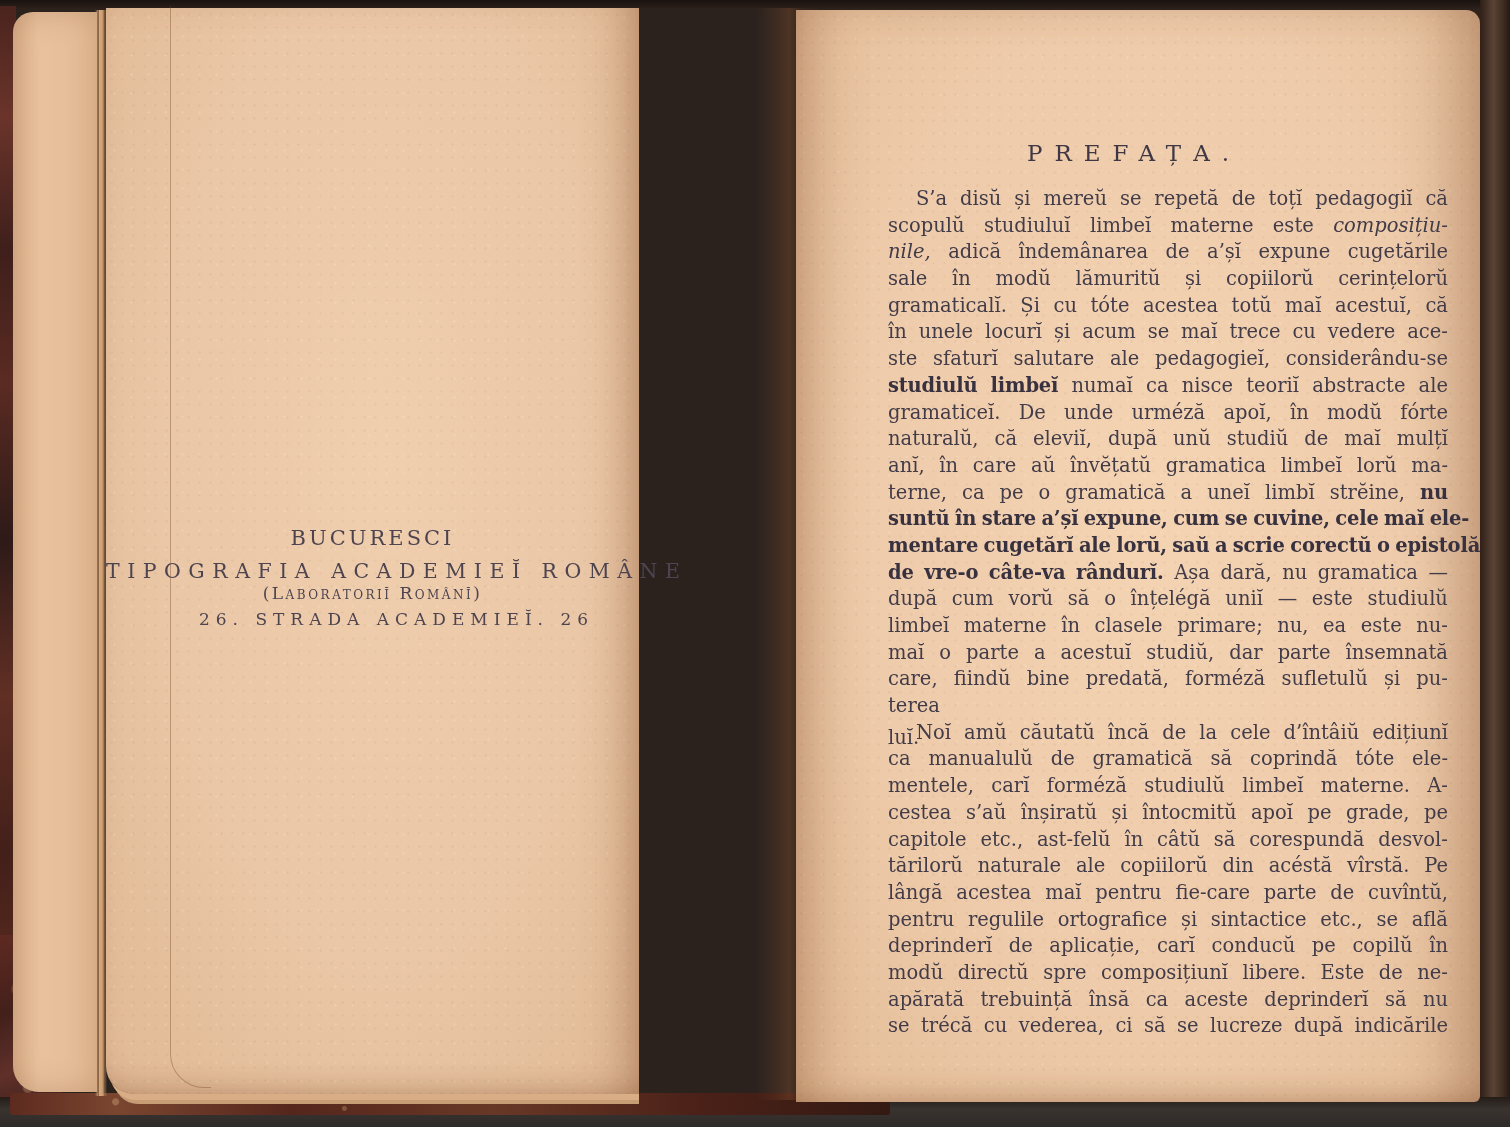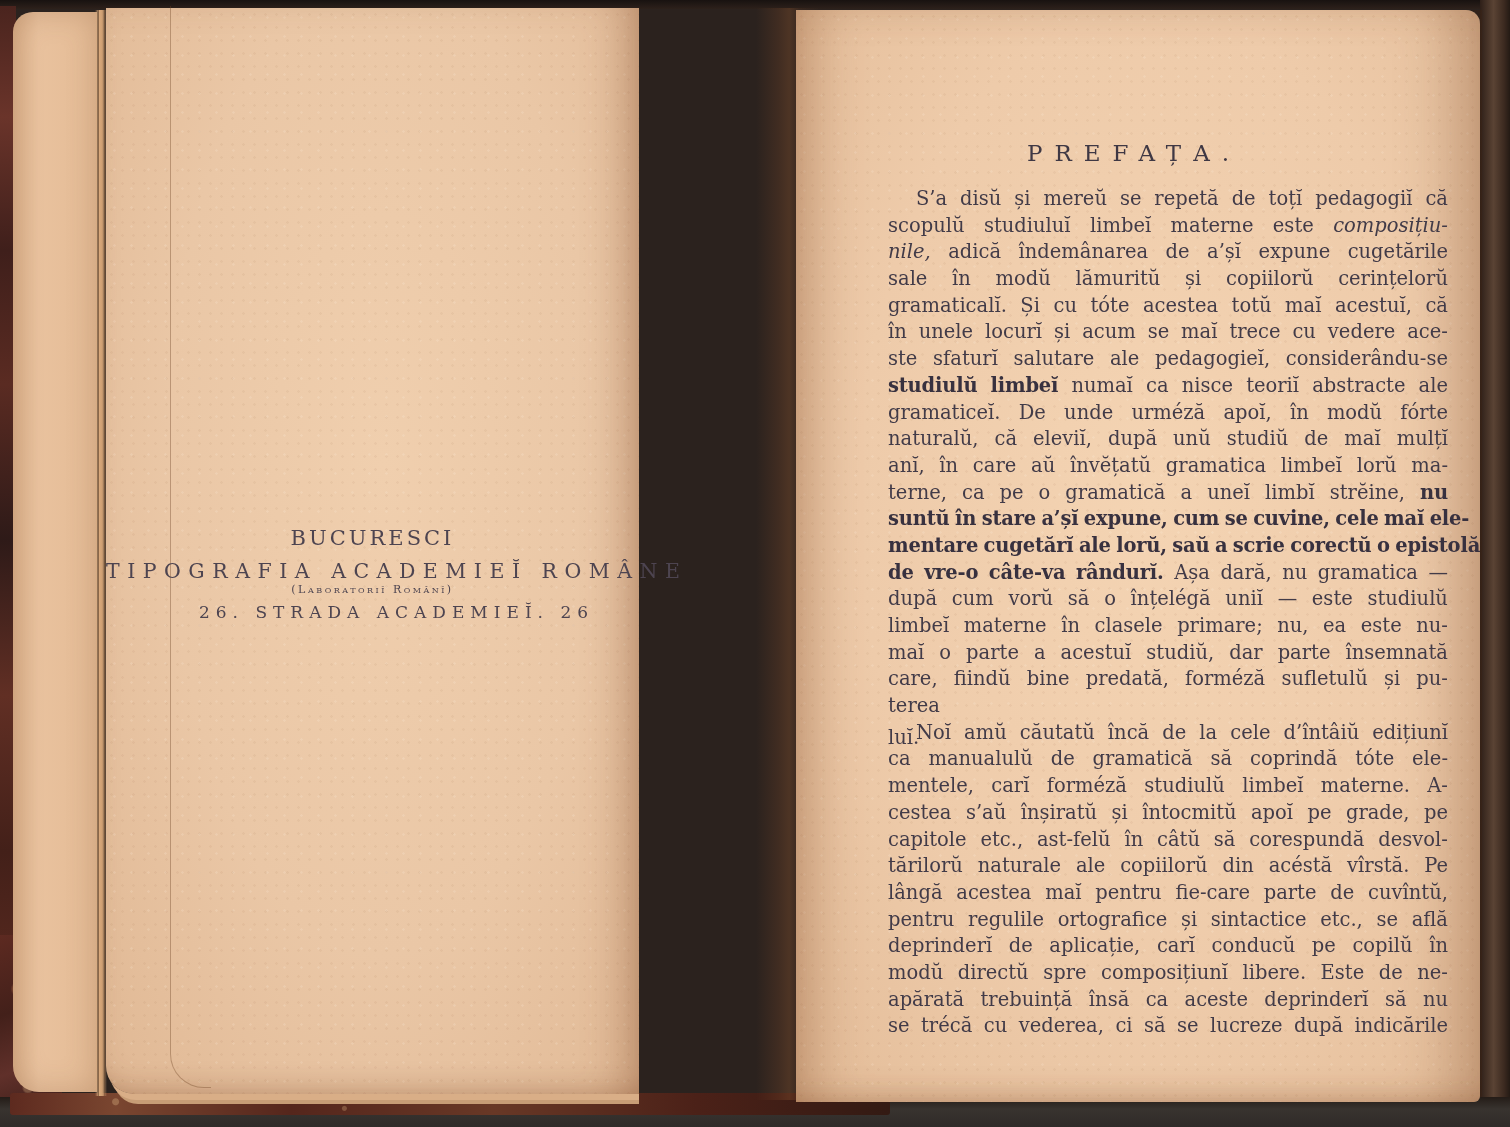--- a/index.html
+++ b/index.html
@@ -80,21 +80,21 @@
       radial-gradient(rgba(150,95,60,.07) 1px, transparent 1.4px),
       radial-gradient(rgba(255,246,232,.15) 1px, transparent 1.4px),
       radial-gradient(ellipse at 52% 45%, #f4d4b3 0%, #eecbaa 58%, #e3bc98 100%);
     background-size:11px 13px,17px 19px,100% 100%;
     box-shadow:inset 42px 0 54px -28px rgba(135,80,45,.42), inset -52px 0 60px -30px rgba(120,70,40,.38), inset 0 -16px 26px -16px rgba(120,65,35,.3);
   }
   
   .imprint{position:absolute;left:0;width:100%;top:518px;text-align:center;color:#4d4450;}
   .imp1{font-size:21px;letter-spacing:3px;margin-bottom:9px;}
   .imp2{font-size:20.5px;letter-spacing:7.5px;white-space:nowrap;}
-  .imp3{font-size:11px;font-variant:small-caps;letter-spacing:2.5px;margin-bottom:6px;}
+  .imp3{font-size:17px;font-variant:small-caps;letter-spacing:2.5px;margin-bottom:6px;}
   .imp4{font-size:17px;letter-spacing:6px;padding-left:48px;}
   
   .heading{
     position:absolute;left:52px;top:130px;width:560px;text-align:center;
     font-size:23px;letter-spacing:12px;text-indent:12px;color:#3f3844;
   }
   .lines{position:absolute;left:64px;top:177px;width:560px;color:#423b48;margin-left:28px;}
   .line{
     display:flex;justify-content:space-between;align-items:baseline;
     column-gap:.28em;height:26.7px;font-size:19.5px;box-sizing:border-box;

